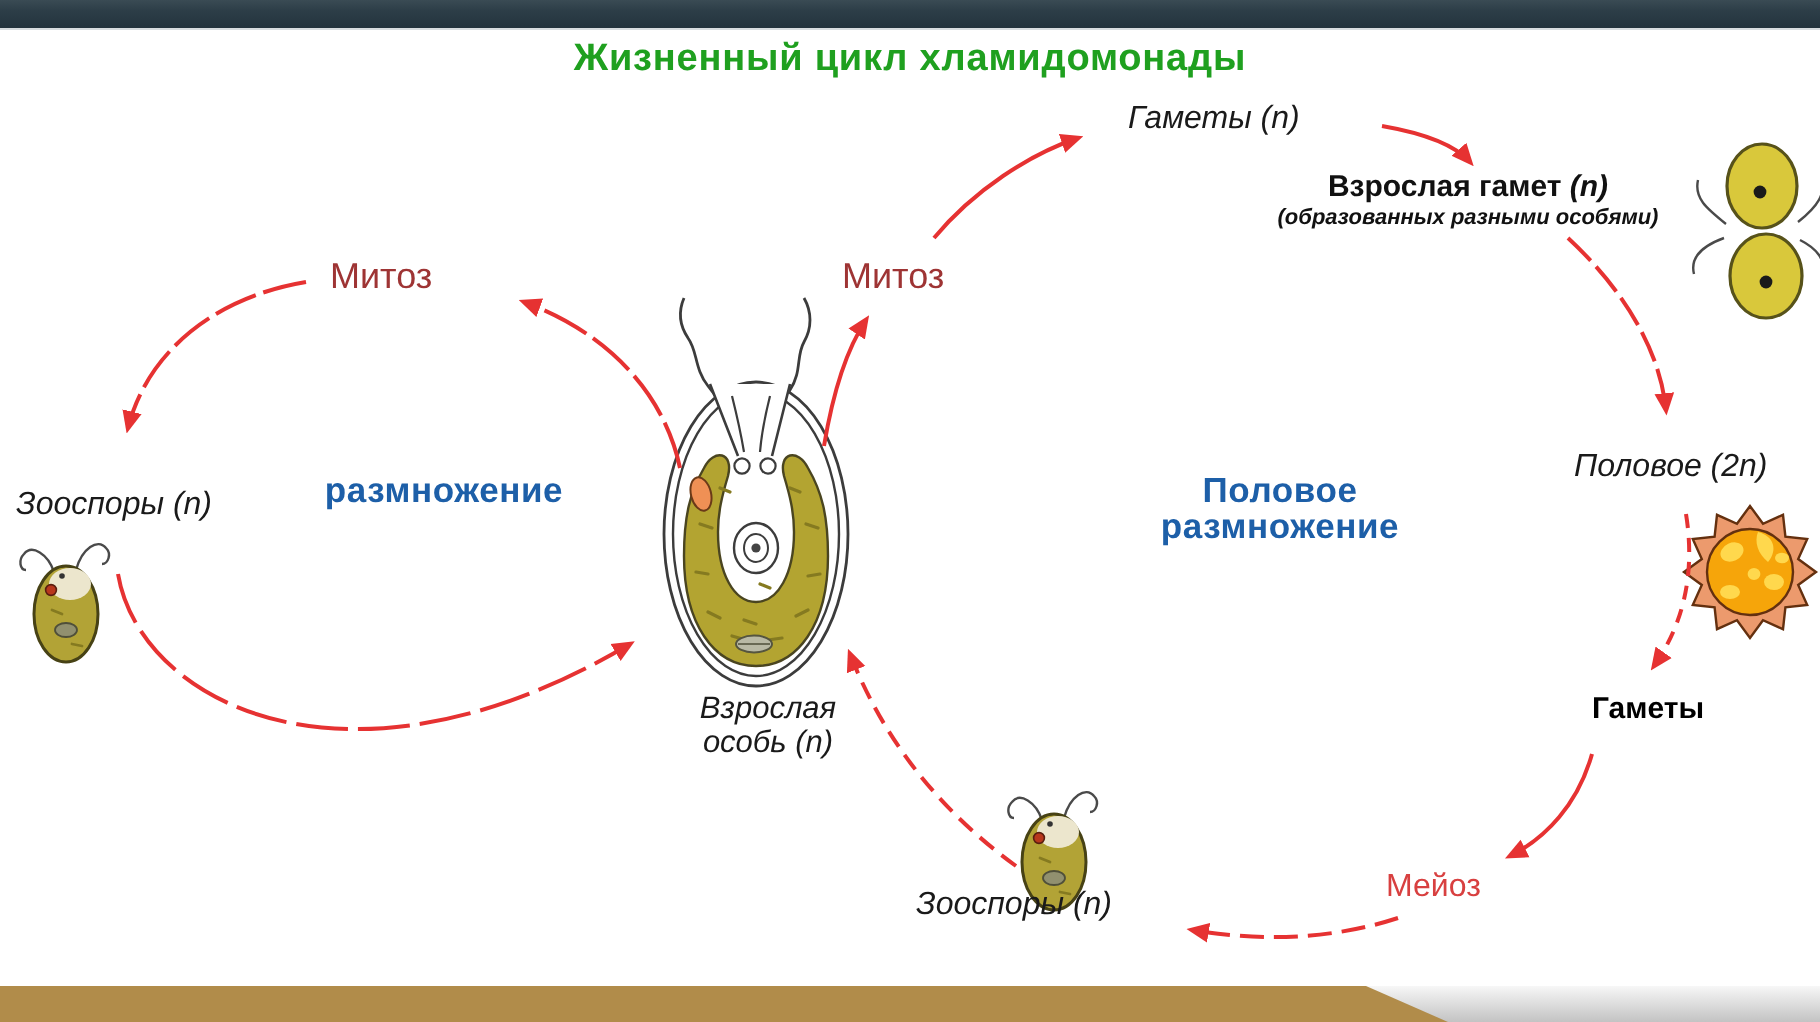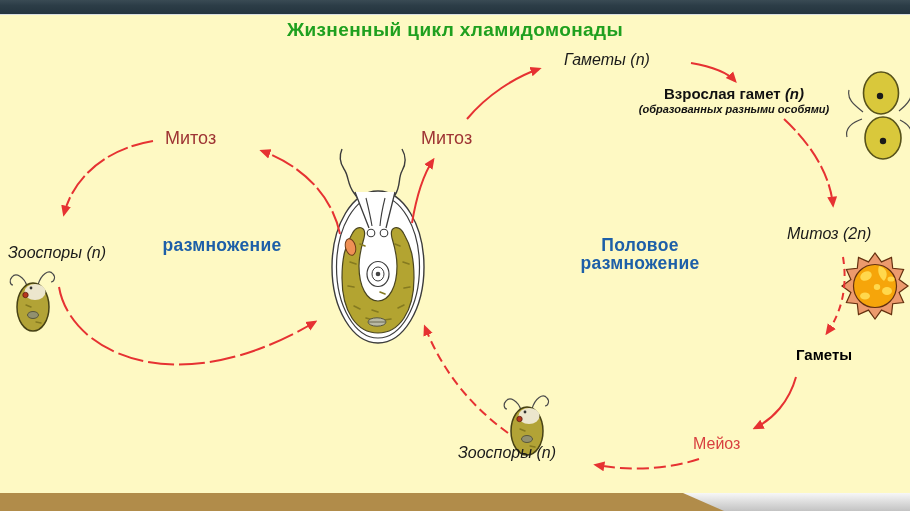--- a/index.html
+++ b/index.html
@@ -1,17 +1,17 @@
 <!DOCTYPE html>
 <html><head>
 <meta charset="utf-8">
 <style>
   html,body{margin:0;padding:0;background:#888;}
   .slide{
-    position:relative;width:910px;height:511px;background:#fef9c3;overflow:hidden;
+    position:relative;width:910px;height:511px;background:#ffffff;overflow:hidden;
     font-family:"Liberation Sans","DejaVu Sans",sans-serif;
   }
   .top-bar{
     position:absolute;left:0;top:0;width:910px;height:14px;
     background:linear-gradient(180deg,#3a4b54 0%,#2c3d47 40%,#24343e 100%);
     border-bottom:1px solid #d8dde0;
   }
   .title{
     position:absolute;left:0;right:0;top:19px;text-align:center;
     font-size:19px;font-weight:bold;color:#1fa01f;letter-spacing:.4px;
@@ -143,37 +143,41 @@
   <div class="lbl mitosis" style="left:165px;top:128px;">Митоз</div>
 
   <div class="lbl italic" style="left:8px;top:244px;">Зооспоры (n)</div>
 
   <div class="heading" style="left:146px;top:236px;width:152px;">
     <div>размножение</div>
   </div>
 
   <div class="lbl mitosis" style="left:421px;top:128px;">Митоз</div>
 
+  <div class="adult-label">
+    <div>Взрослая</div>
+    <div>особь (n)</div>
+  </div>
 
   <div class="heading" style="left:572px;top:236px;width:136px;">
     <div>Половое</div>
     <div>размножение</div>
   </div>
 
   <div class="lbl italic" style="left:564px;top:51px;">Гаметы (n)</div>
 
   <div class="copulation">
     <div class="l1">
       <span>Взрослая гамет</span>
       <span class="n">(n)</span>
     </div>
     <div class="l2">(образованных разными особями)</div>
   </div>
 
-  <div class="lbl italic" style="left:787px;top:225px;">Митоз (2n)</div>
+  <div class="lbl italic" style="left:787px;top:225px;">Половое (2n)</div>
 
   <div class="lbl bold-lbl" style="left:796px;top:346px;">Гаметы</div>
 
   <div class="lbl meiosis" style="left:693px;top:435px;">Мейоз</div>
 
   <div class="lbl italic" style="left:458px;top:444px;">Зооспоры (n)</div>
 
 </div>
 
 </body></html>

